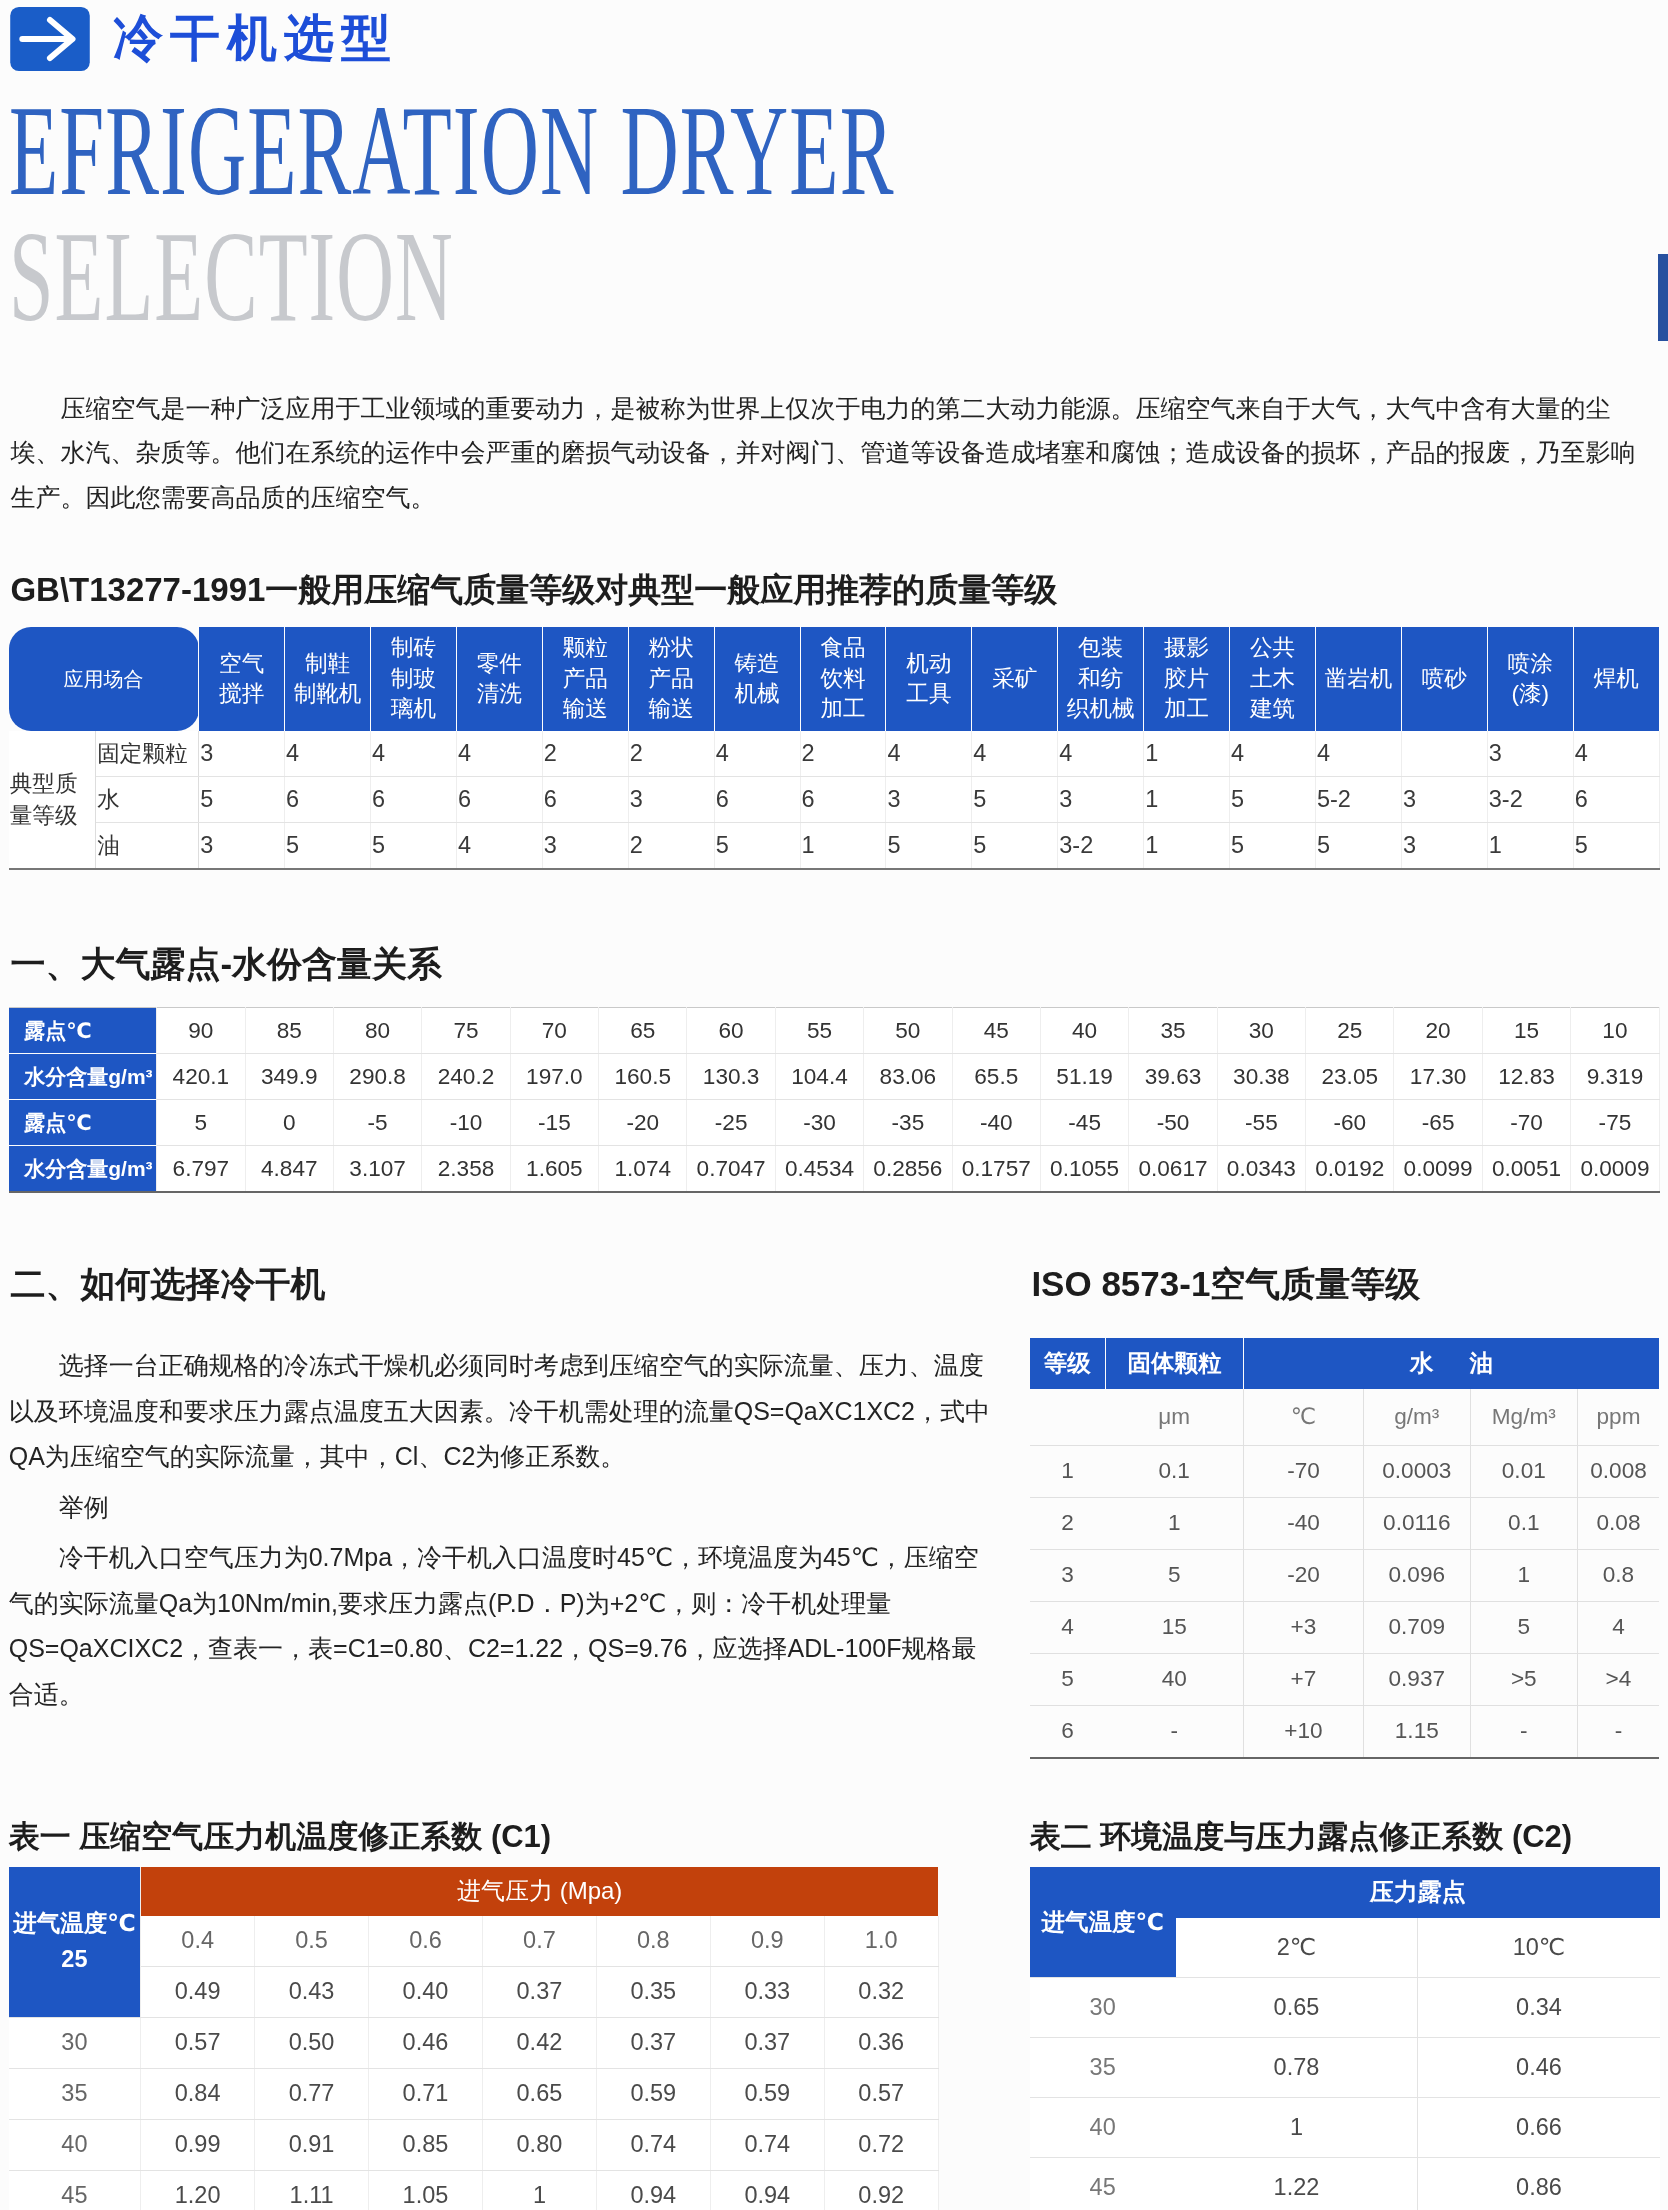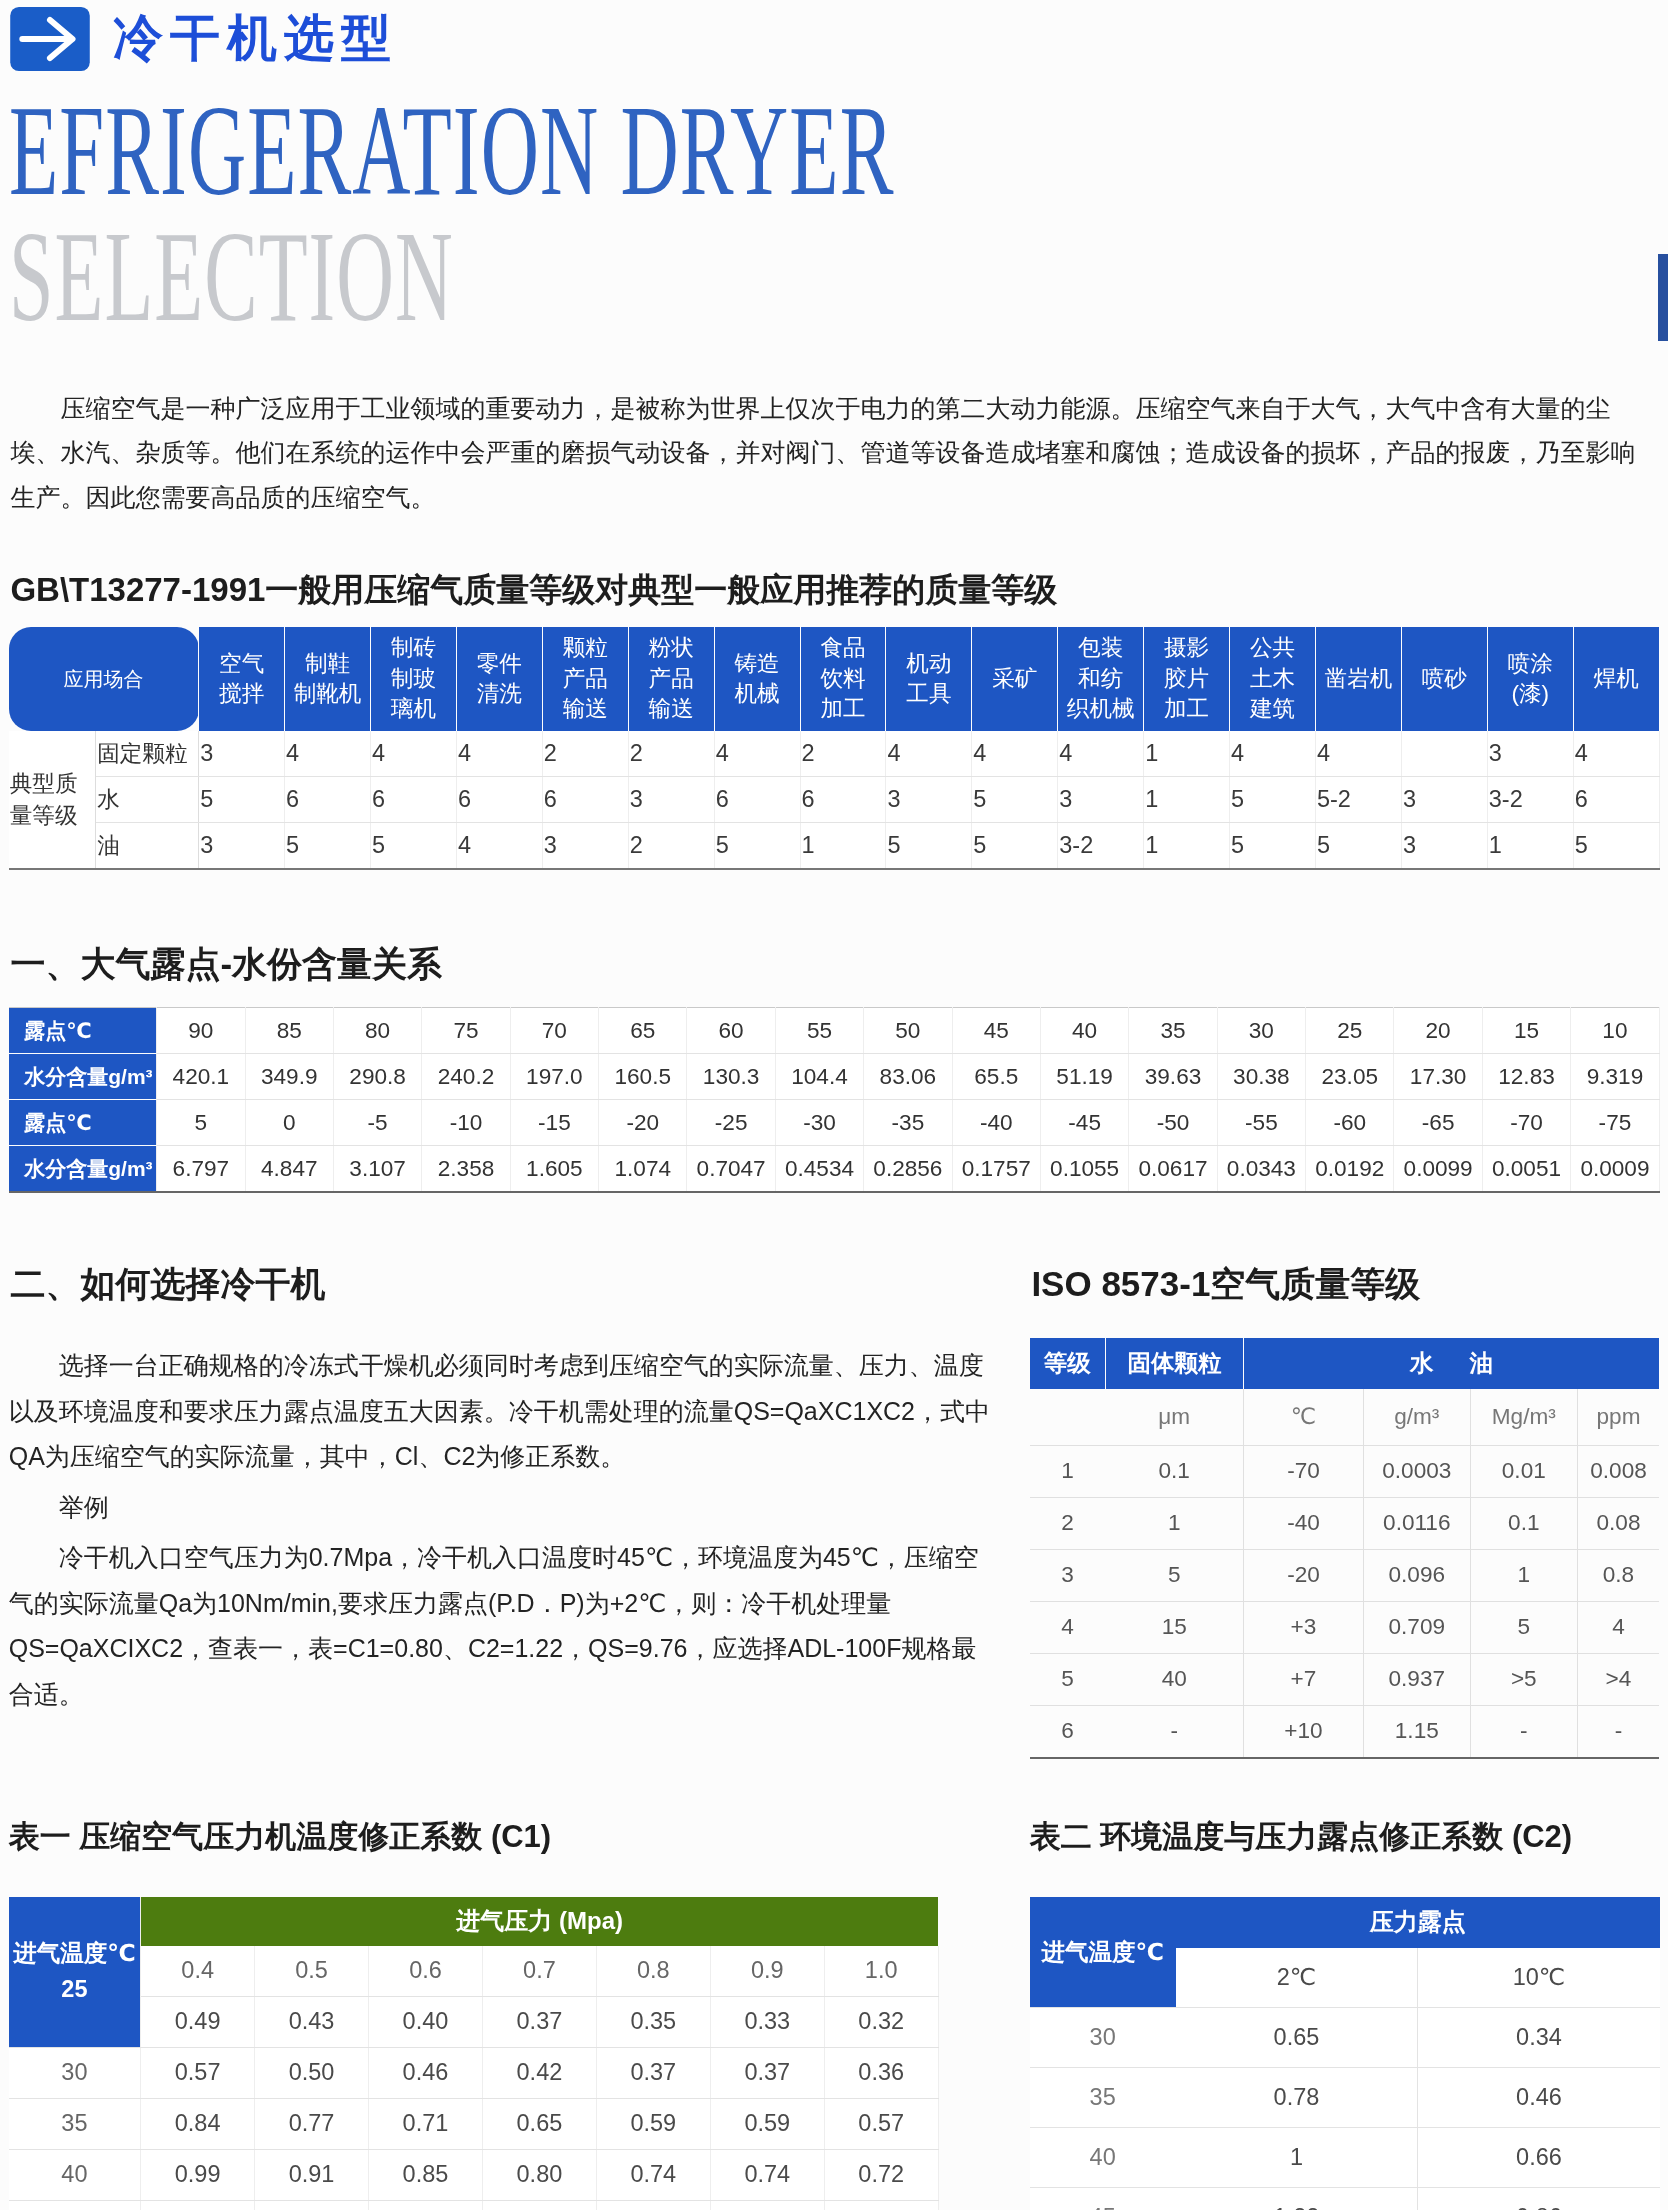--- a/index.html
+++ b/index.html
@@ -78,23 +78,23 @@
   .iso td{
     height:49px;text-align:center;font-size:22.6px;color:#555;background:transparent;
     border-bottom:0.9px solid #e0e0e0;
     margin-top:48px;
   }
   .iso td.vline{border-left:0.9px solid #e0e0e0;}
   .iso tr.units td{color:#777;height:54px;}
 
   
   .bot{display:flex;margin-top:57px;}
-  .tbl-h{font-size:31px;font-weight:700;color:#1d1d1d;margin-bottom:39px;}
+  .tbl-h{font-size:31px;font-weight:700;color:#1d1d1d;margin-bottom:9px;}
   .c1{width:930px;border-bottom:2.6px solid #666;}
-  .c1 th.band{background:#4d7c0f;color:#fff;font-size:24px;font-weight:700;height:47px;text-align:center;}
+  .c1 th.band{background:#c2410c;color:#fff;font-size:24px;font-weight:400;height:47px;text-align:center;}
   .c1 td.corner{
     background:#1e56c3;color:#fff;font-size:23.5px;font-weight:600;text-align:center;
     line-height:1.5;vertical-align:middle;
   }
   .c1 td{
     height:48px;text-align:center;font-size:23.5px;color:#4a4a4a;
     border-bottom:0.9px solid #e3e3e3;border-right:0.9px solid #eee;background:#fff;
   }
   .c1 tr.press td{color:#666;}
   .c1 td.rl{color:#666;}

